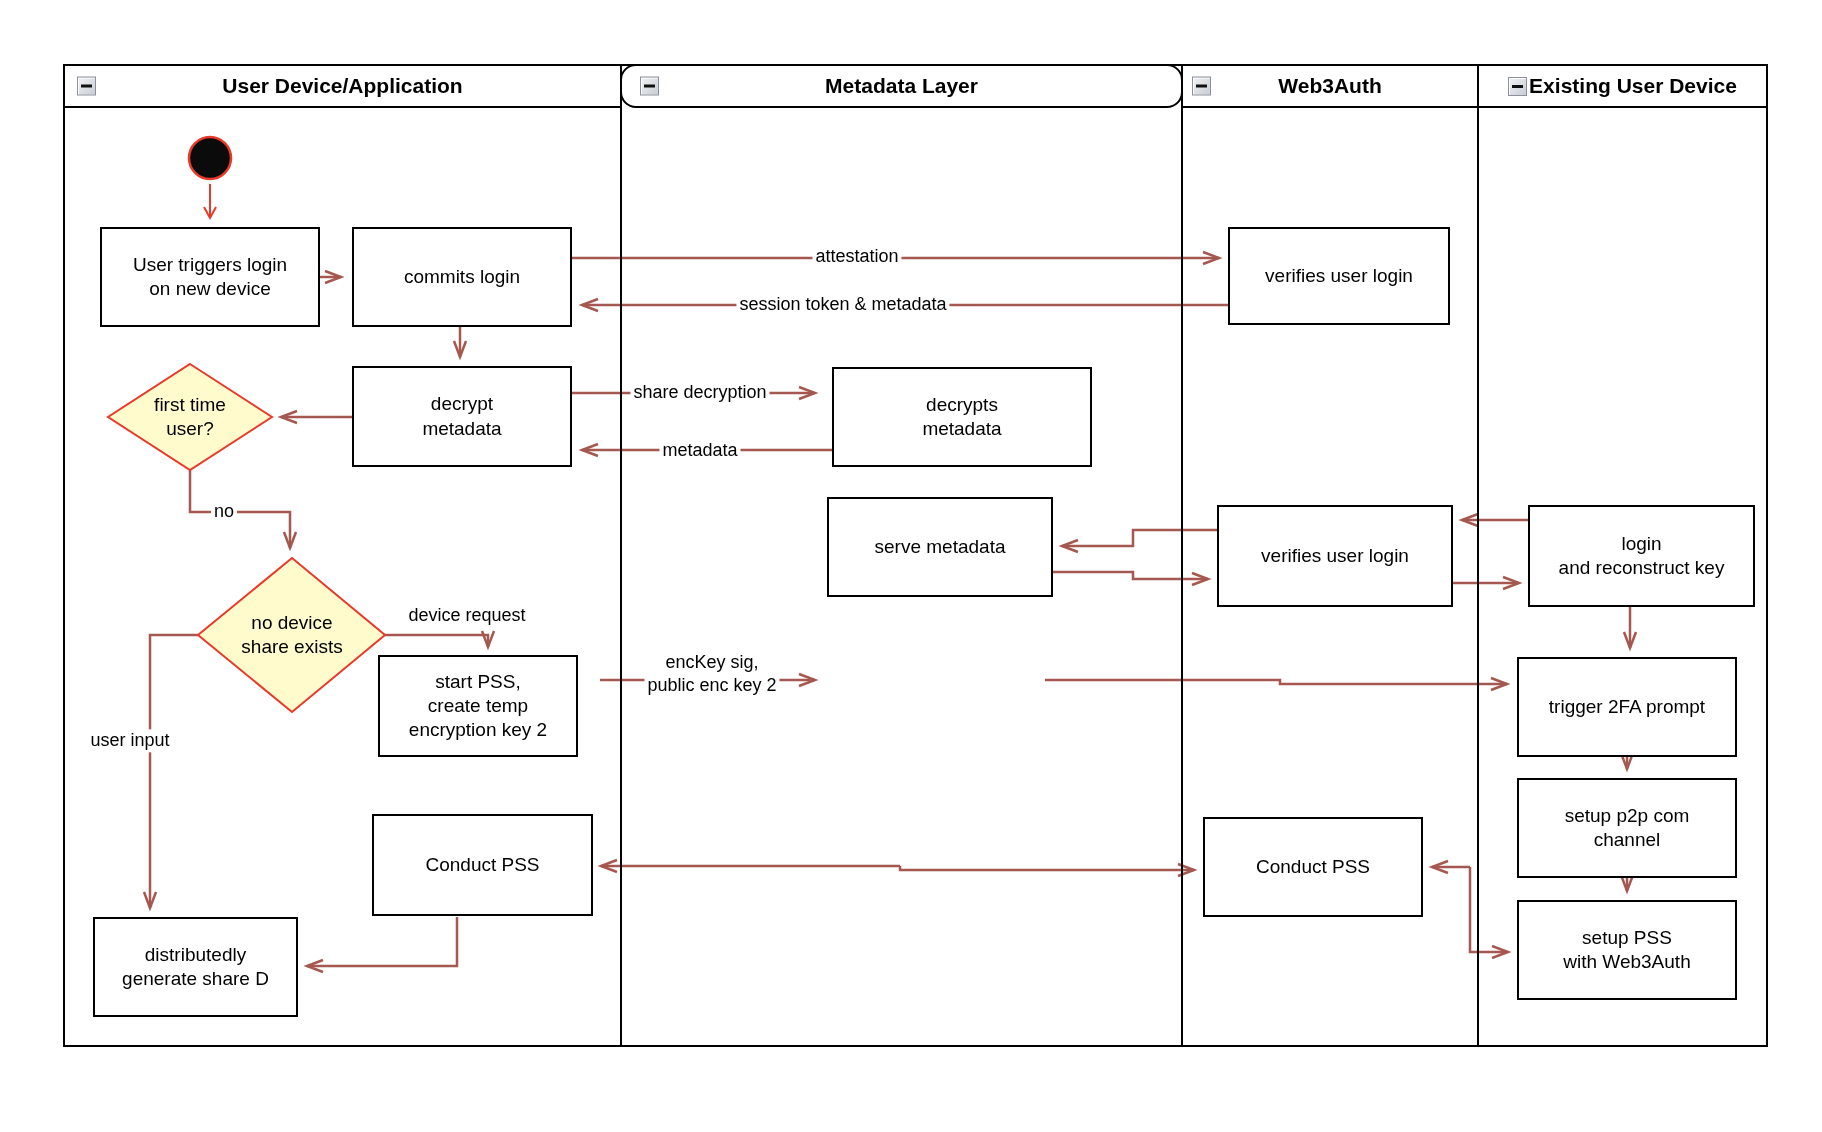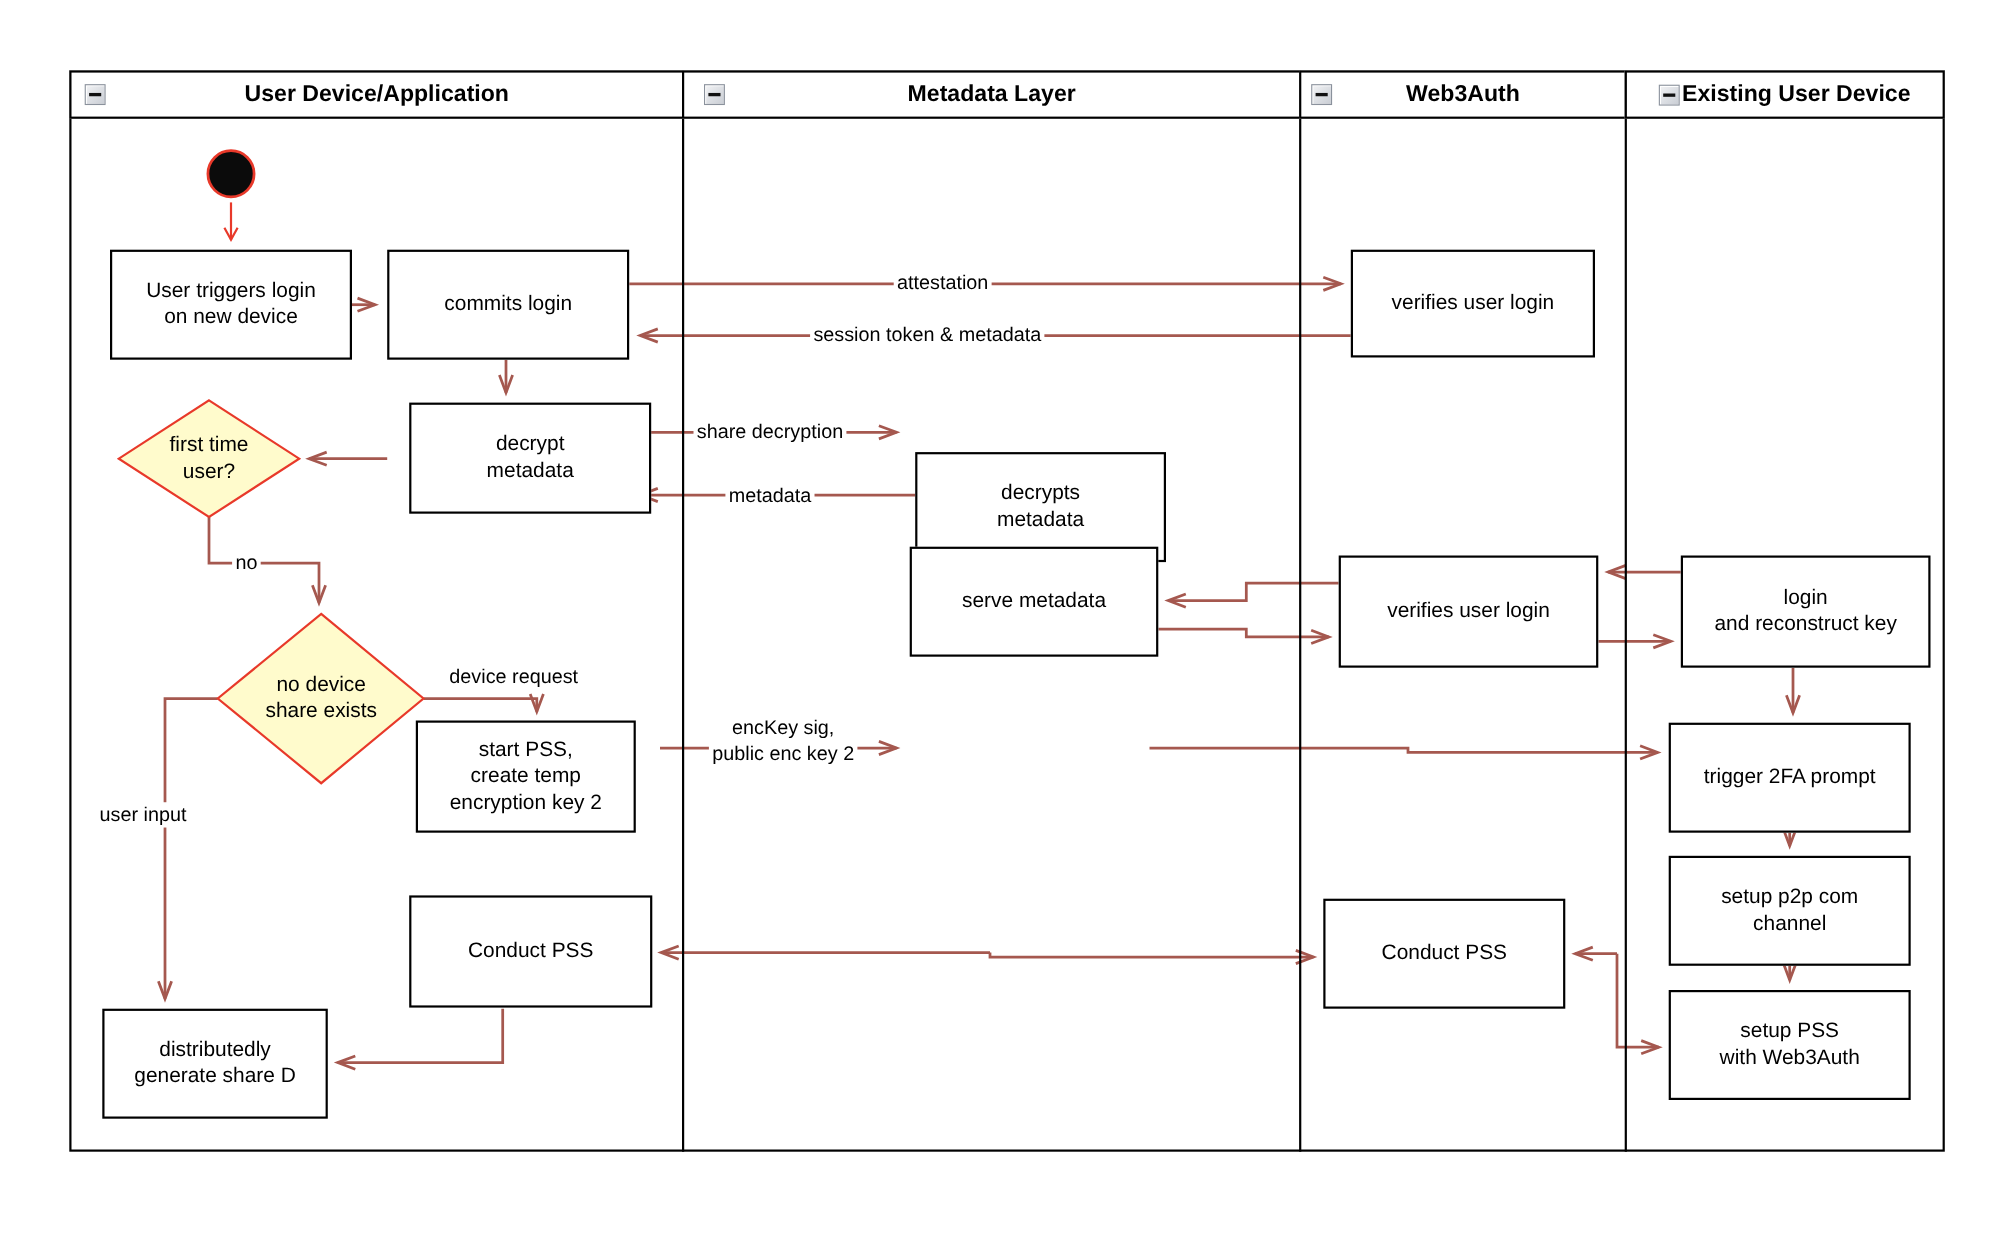--- a/index.html
+++ b/index.html
@@ -97,21 +97,21 @@
   <div class="lane-line" style="left:620px;"></div>
   <div class="lane-line" style="left:1181px;"></div>
   <div class="lane-line" style="left:1477px;"></div>
 
   <div class="header-cell" style="left:63px;width:559px;">
     <div class="collapse-btn abs-btn">
         <div class="bar"></div>
       </div>
     <div class="lane-title">User Device/Application</div>
   </div>
-  <div class="header-cell" style="left:620px;width:563px;">
+  <div class="header-cell" style="left:620px;width:563px;border-radius:16px;">
     <div class="collapse-btn abs-btn" style="left:18px;">
         <div class="bar"></div>
       </div>
     <div class="lane-title">Metadata Layer</div>
   </div>
   <div class="header-cell" style="left:1181px;width:298px;">
     <div class="collapse-btn abs-btn" style="left:9px;">
         <div class="bar"></div>
       </div>
     <div class="lane-title">Web3Auth</div>
@@ -119,35 +119,35 @@
   <div class="header-cell" style="left:1477px;width:291px;gap:2px;">
     <div class="collapse-btn">
         <div class="bar"></div>
       </div>
     <div class="lane-title">Existing User Device</div>
   </div>
 
   <div class="node" style="left:352px;top:227px;width:220px;height:100px;">commits login</div>
   <div class="node" style="left:100px;top:227px;width:220px;height:100px;">User triggers login
 on new device</div>
-  <div class="node" style="left:352px;top:366px;width:220px;height:101px;margin-left:20px;">decrypt
+  <div class="node" style="left:352px;top:366px;width:220px;height:101px;">decrypt
 metadata</div>
   <div class="node" style="left:378px;top:655px;width:200px;height:102px;">start PSS,
 create temp
 encryption key 2</div>
   <div class="node" style="left:372px;top:814px;width:221px;height:102px;">Conduct PSS</div>
   <div class="node" style="left:93px;top:917px;width:205px;height:100px;">distributedly
 generate share D</div>
 
   <div class="dlabel" style="left:190px;top:417px;">first time
 user?</div>
   <div class="dlabel" style="left:292px;top:635px;">no device
 share exists</div>
 
-  <div class="node" style="left:832px;top:367px;width:228px;height:100px;margin-top:44px;">decrypts
+  <div class="node" style="left:832px;top:367px;width:260px;height:100px;">decrypts
 metadata</div>
   <div class="node" style="left:827px;top:497px;width:226px;height:100px;">serve metadata</div>
 
   <div class="node" style="left:1228px;top:227px;width:222px;height:98px;">verifies user login</div>
   <div class="node" style="left:1217px;top:505px;width:236px;height:102px;">verifies user login</div>
   <div class="node" style="left:1203px;top:817px;width:220px;height:100px;">Conduct PSS</div>
 
   <div class="node" style="left:1528px;top:505px;width:227px;height:102px;">login
 and reconstruct key</div>
   <div class="node" style="left:1517px;top:657px;width:220px;height:100px;">trigger 2FA prompt</div>

